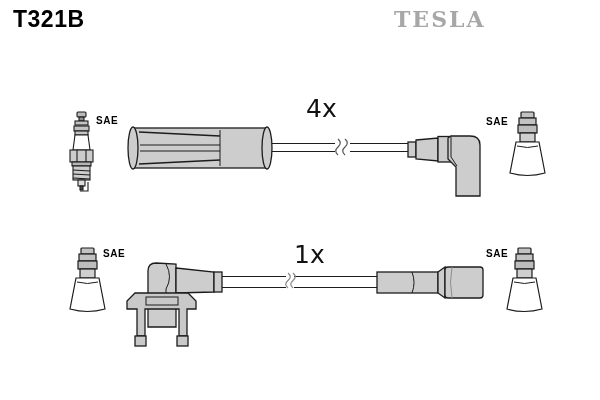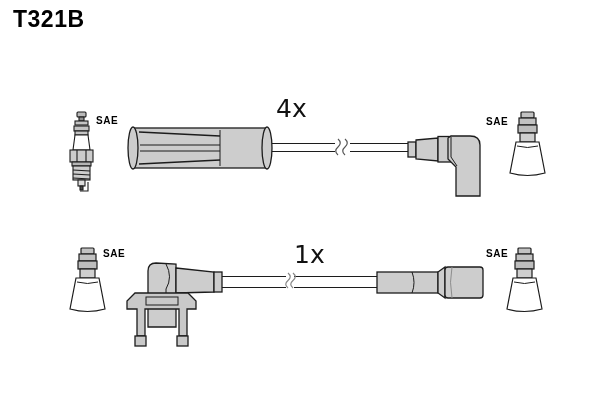--- a/index.html
+++ b/index.html
@@ -23,30 +23,31 @@
   .sae-label{
     font-size:10px;font-weight:bold;color:#000;letter-spacing:0.5px;
   }
   .qty-label{
     font-family:"DejaVu Sans",sans-serif;font-size:25px;font-weight:400;color:#111;
   }
   #sae-top-left{left:96px;top:115px;}
   #sae-top-right{left:486px;top:116px;}
   #sae-bottom-left{left:103px;top:248px;}
   #sae-bottom-right{left:486px;top:248px;}
-  #qty-top{left:276px;top:94px;}
+  #qty-top{left:306px;top:94px;}
   #qty-bottom{left:294px;top:240px;}
   svg{position:absolute;left:0;top:0;}
 </style>
 </head>
 <body>
 
 <div id="stage">
 
   <span class="abs" id="part-number">T321B</span>
+  <span class="abs" id="brand-logo">TESLA</span>
 
   <svg width="600" height="400" viewBox="0 0 600 400">
     <defs>
 
       <g id="sae-term" stroke="#1c1c1c" stroke-width="1.2">
         <rect x="13" y="0" width="13" height="6" rx="1" fill="#c2c2c2"></rect>
         <rect x="11" y="6" width="17" height="7" fill="#c2c2c2"></rect>
         <rect x="10" y="13" width="19" height="8" fill="#bdbdbd"></rect>
         <rect x="12" y="21" width="15" height="9" fill="#cfcfcf"></rect>
         <path d="M8,30 L31,30 L37,61 Q19.5,66 2,61 Z" fill="#ffffff"></path>

